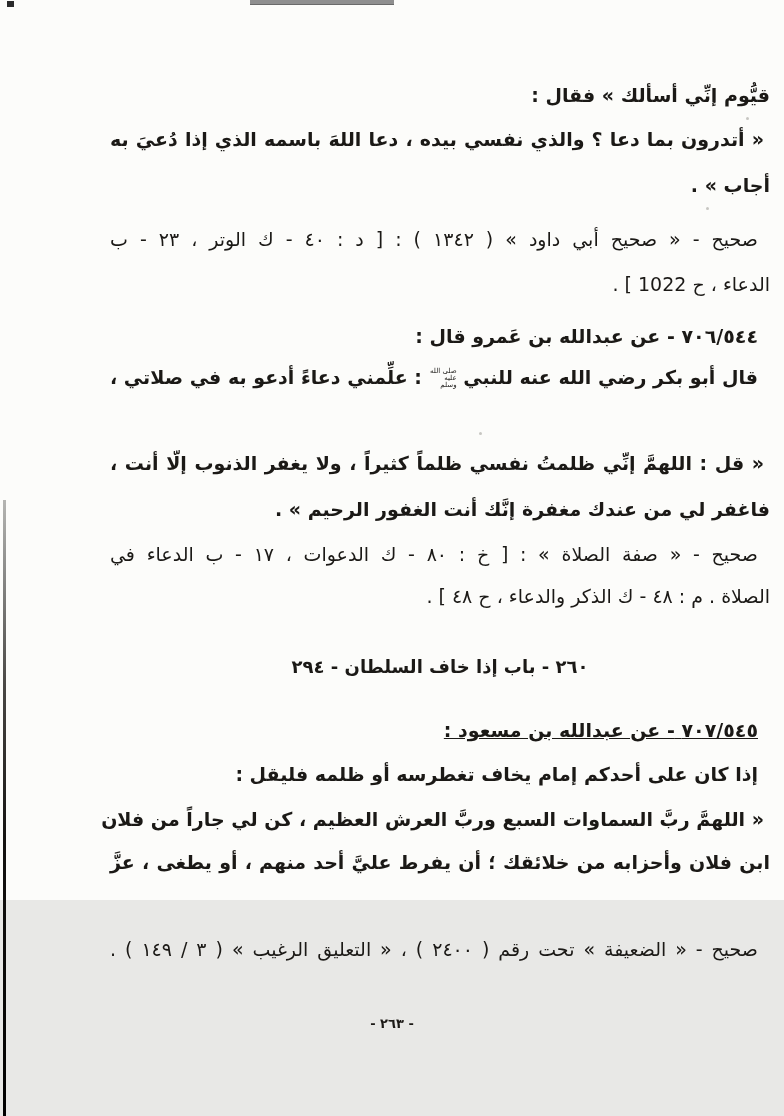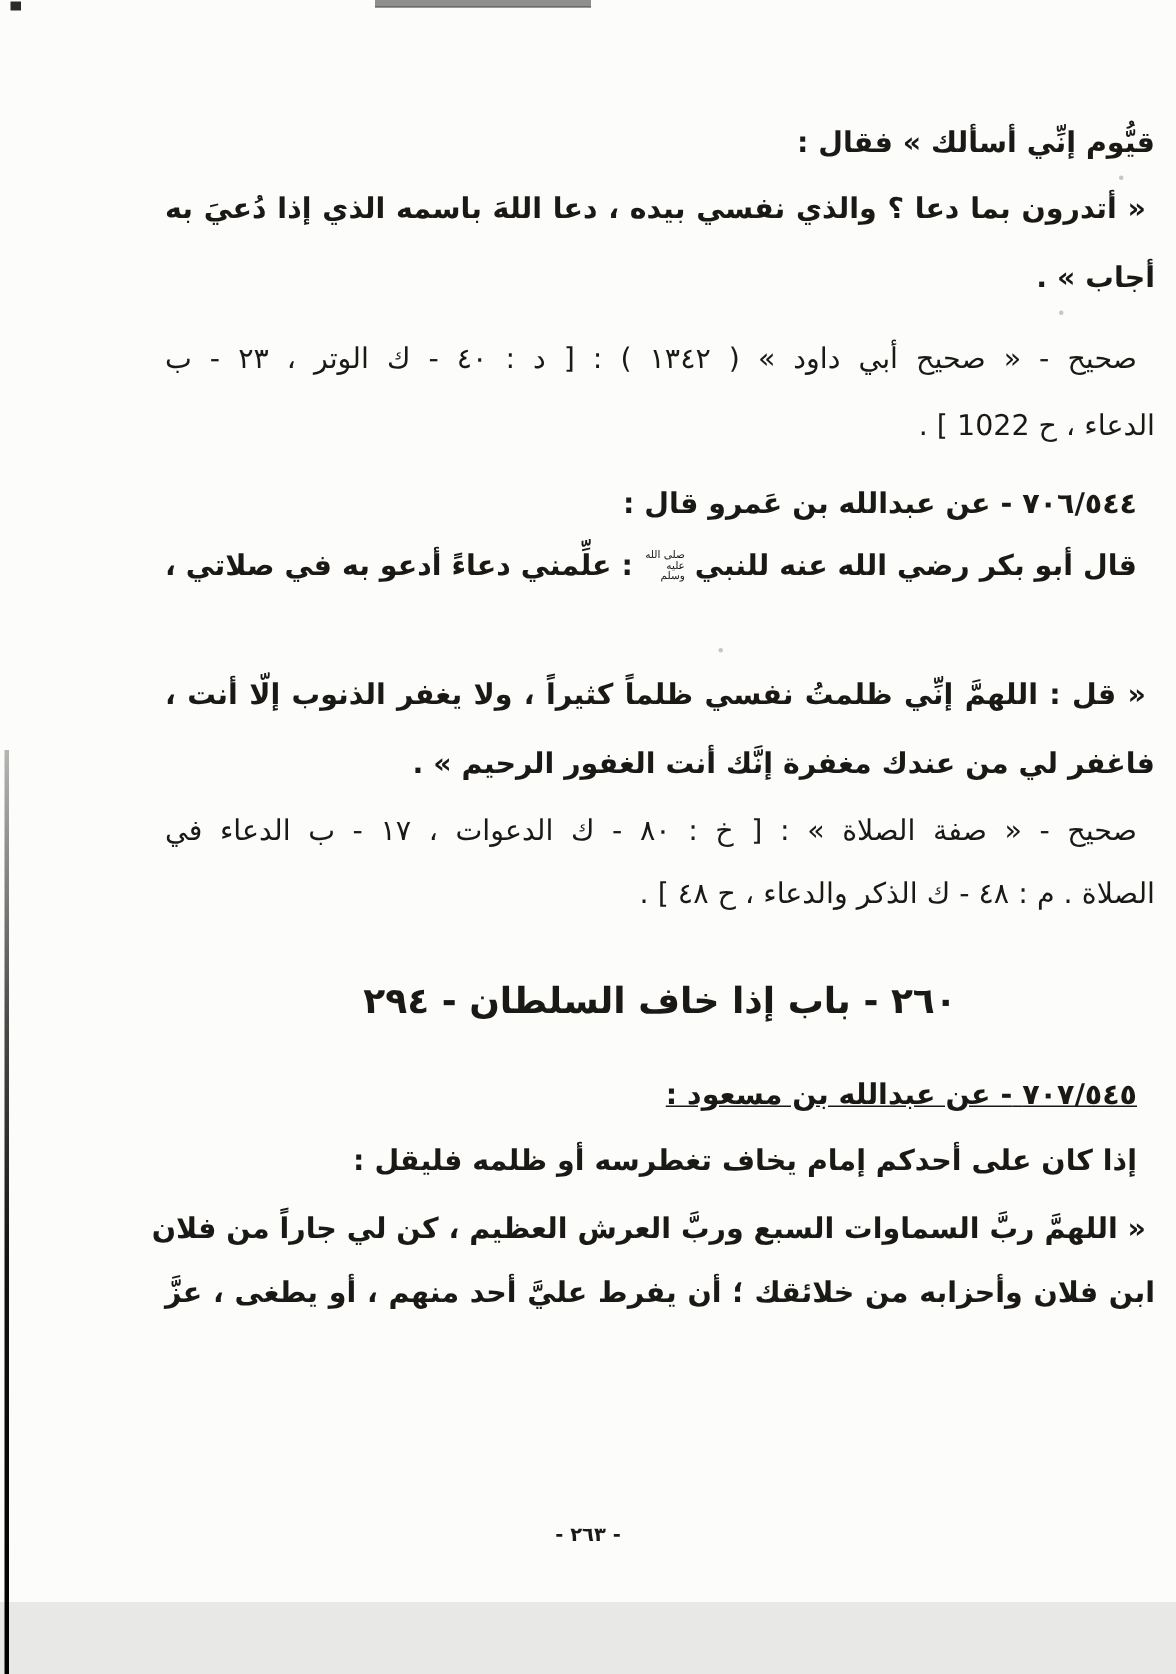--- a/index.html
+++ b/index.html
@@ -1,18 +1,18 @@
 <!DOCTYPE html>
 <html lang="ar" dir="rtl"><head>
 <meta charset="utf-8">
 <style>
   html,body{margin:0;padding:0;}
   body{width:784px;height:1116px;overflow:hidden;background:#e8e8e6;}
   .screen{
-    position:relative;width:784px;height:1068px;
+    position:relative;width:784px;height:900px;
     background:#fcfcfa;
     font-family:"DejaVu Sans",sans-serif;
     color:#1b1916;
   }
   
   .top-bar{position:absolute;left:250px;top:0;width:144px;height:4px;background:#8f8f8f;border-bottom:1px solid #6a6a6a;}
   .corner-mark{position:absolute;left:7px;top:1px;width:7px;height:6px;background:#2a2a2a;}
   .edge-line{position:absolute;left:3px;top:500px;width:3px;height:616px;
     background:linear-gradient(to bottom,#b5b5b2 0%,#8a8a88 12%,#4a4845 30%,#151311 55%,#000 100%);}
   .speck{position:absolute;width:3px;height:3px;border-radius:50%;background:#c7c6c2;}
@@ -25,21 +25,21 @@
     position:absolute;right:0;left:0;height:32px;
     font-size:19px;line-height:30px;
     text-align:right;white-space:nowrap;
     letter-spacing:0;
   }
   .fill{text-align:justify;text-align-last:justify;-moz-text-align-last:justify;}
   .b{font-weight:bold;}
   .ind{padding-right:12px;}
   .ind-s{padding-right:6px;}
   .center{text-align:center;text-align-last:center;}
-  .heading{font-size:24px;font-weight:bold;height:36px;line-height:34px;}
+  .heading{font-size:18px;font-weight:bold;height:36px;line-height:34px;}
   .pagenum{position:absolute;left:0;right:0;text-align:center;text-align-last:center;font-size:13px;font-weight:bold;}
   .num{font-weight:bold;}
   .grade{font-weight:normal;}
   .saw{
     display:inline-block;width:28px;
     font-size:7px;line-height:7px;font-weight:normal;
     text-align:right;white-space:normal;
     vertical-align:middle;
   }
   
@@ -99,18 +99,22 @@
     <div class="line l13 heading center">٢٦٠ - باب إذا خاف السلطان - ٢٩٤</div>
 
     <div class="line l14 b ind">
       <span class="num">٧٠٧/٥٤٥</span>
       <span>- عن عبدالله بن مسعود :</span>
     </div>
     <div class="line l15 b ind">إذا كان على أحدكم إمام يخاف تغطرسه أو ظلمه فليقل :</div>
     <div class="line l16 b fill ind-s">« اللهمَّ ربَّ السماوات السبع وربَّ العرش العظيم ، كن لي جاراً من فلان</div>
     <div class="line l17 b fill">ابن فلان وأحزابه من خلائقك ؛ أن يفرط عليَّ أحد منهم ، أو يطغى ، عزَّ</div>
 
+    <div class="line l19 fill ind">
+      <span class="grade">صحيح</span>
+      <span>- « الضعيفة » تحت رقم ( ٢٤٠٠ ) ، « التعليق الرغيب » ( ٣ / ١٤٩ ) .</span>
+    </div>
 
   </div>
 
   <div class="pagenum l20">- ٢٦٣ -</div>
 
 </div>
 
 </body></html>

